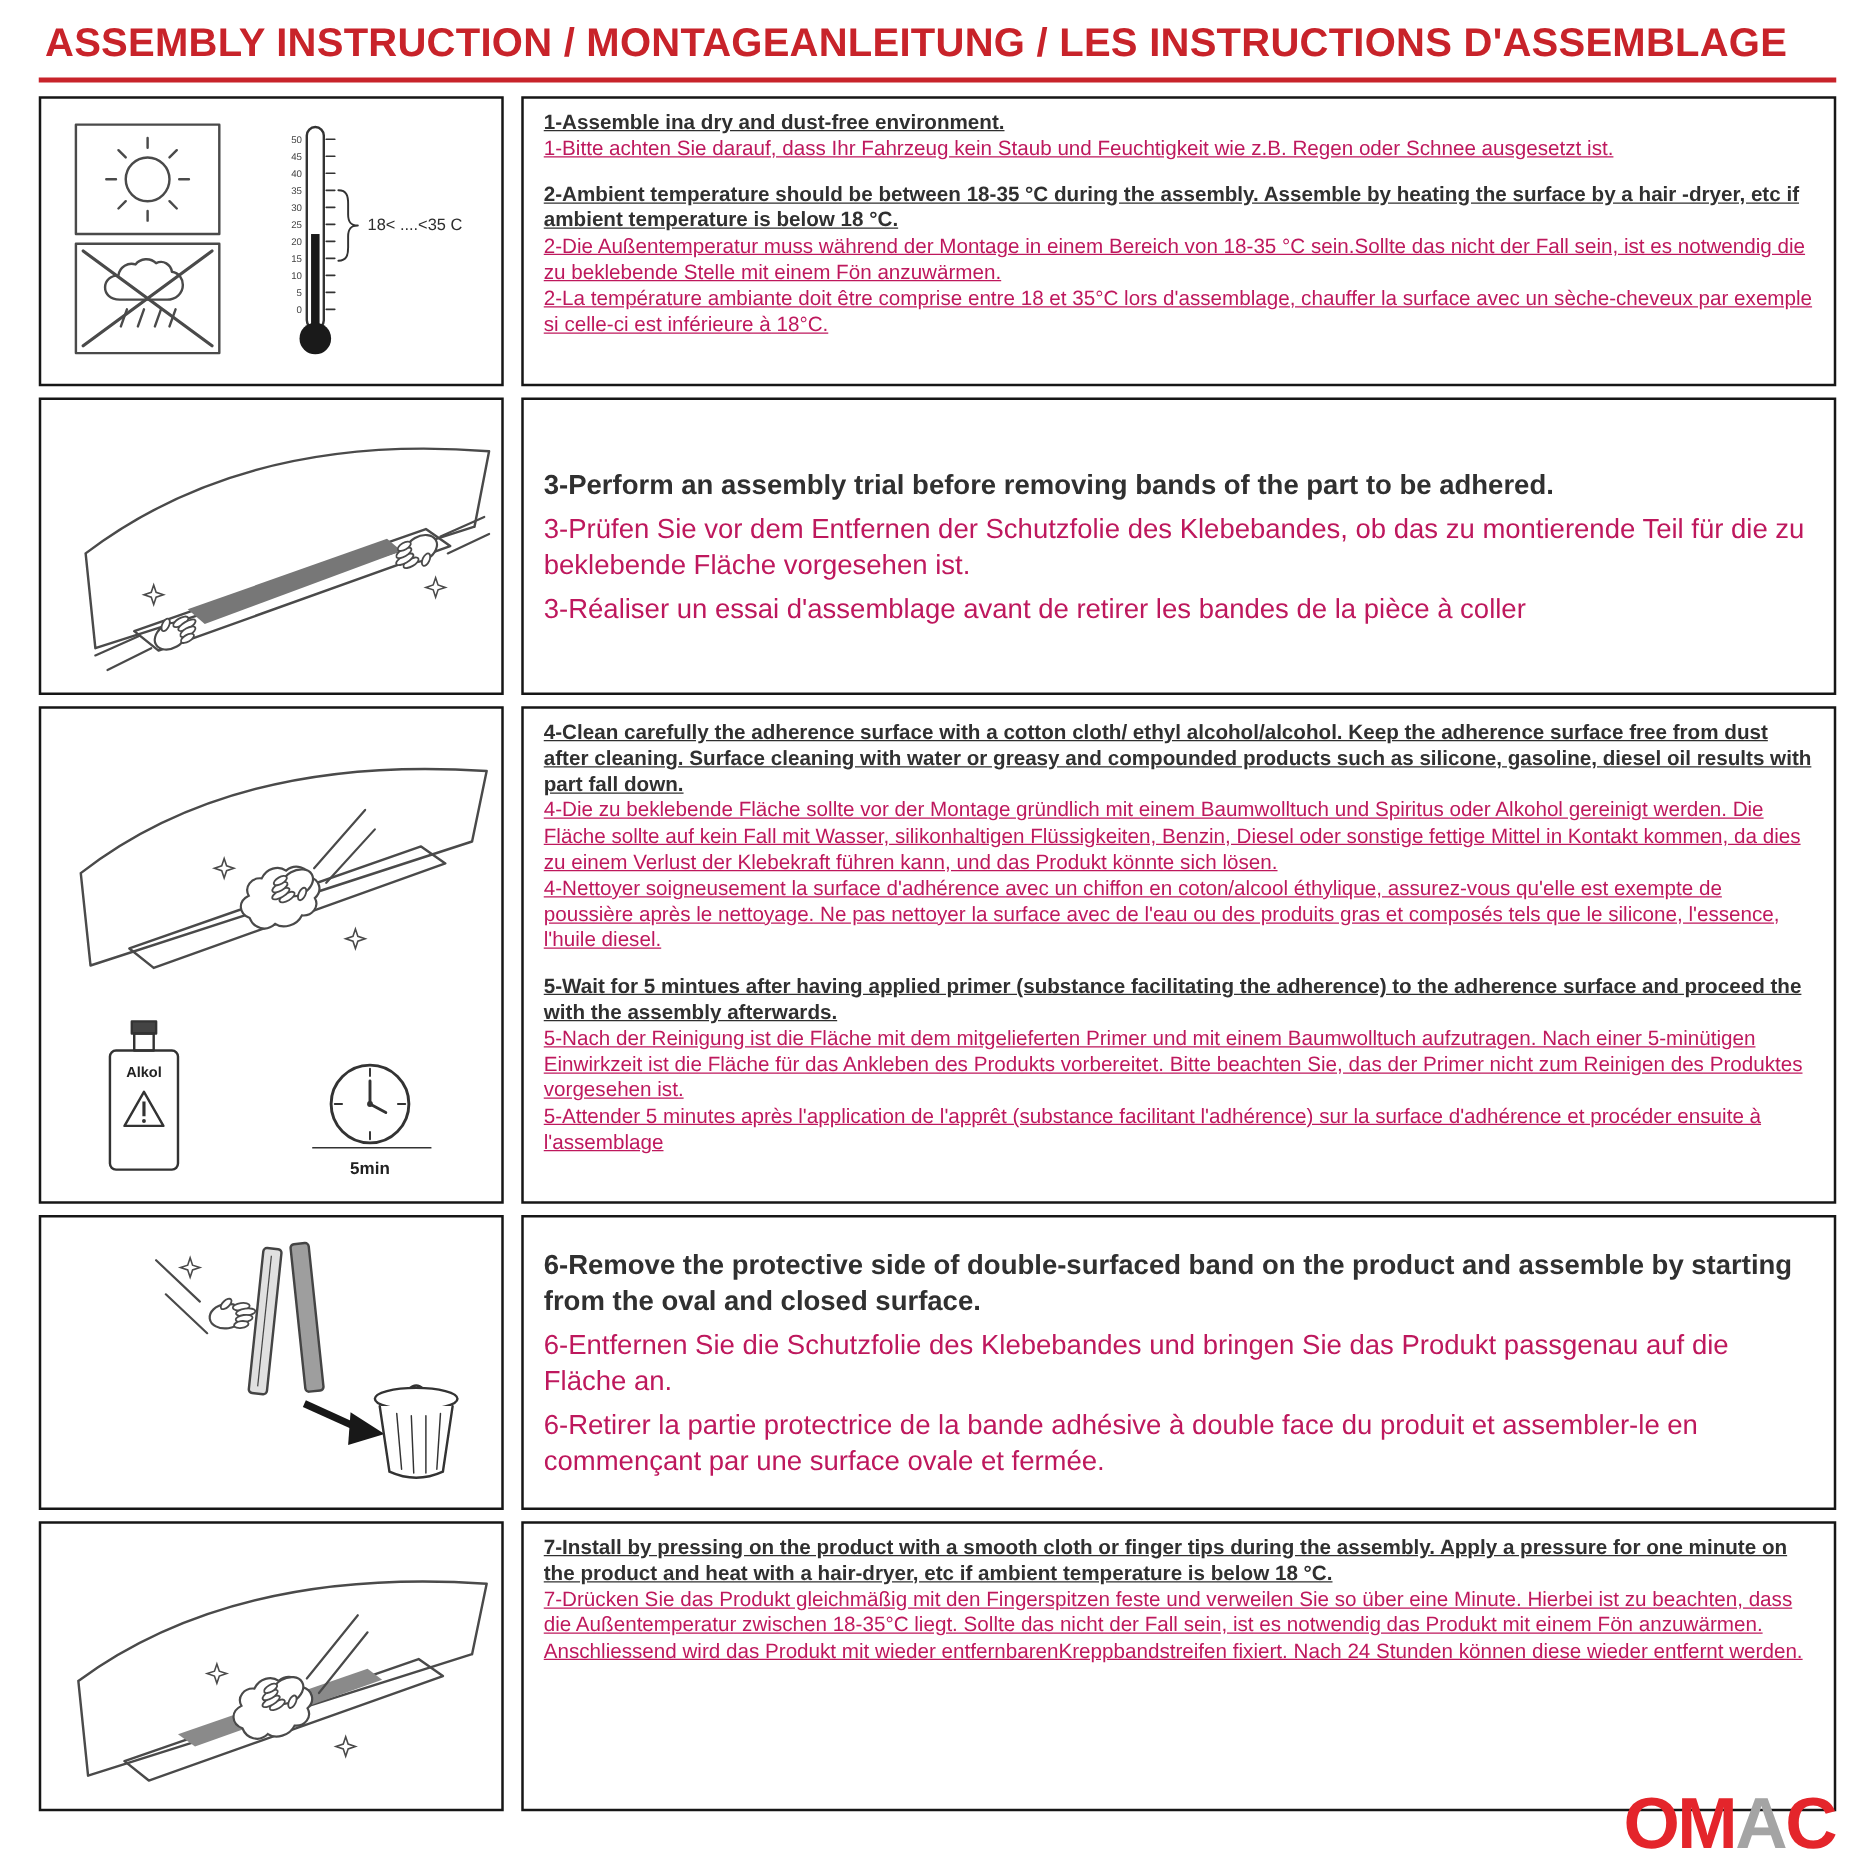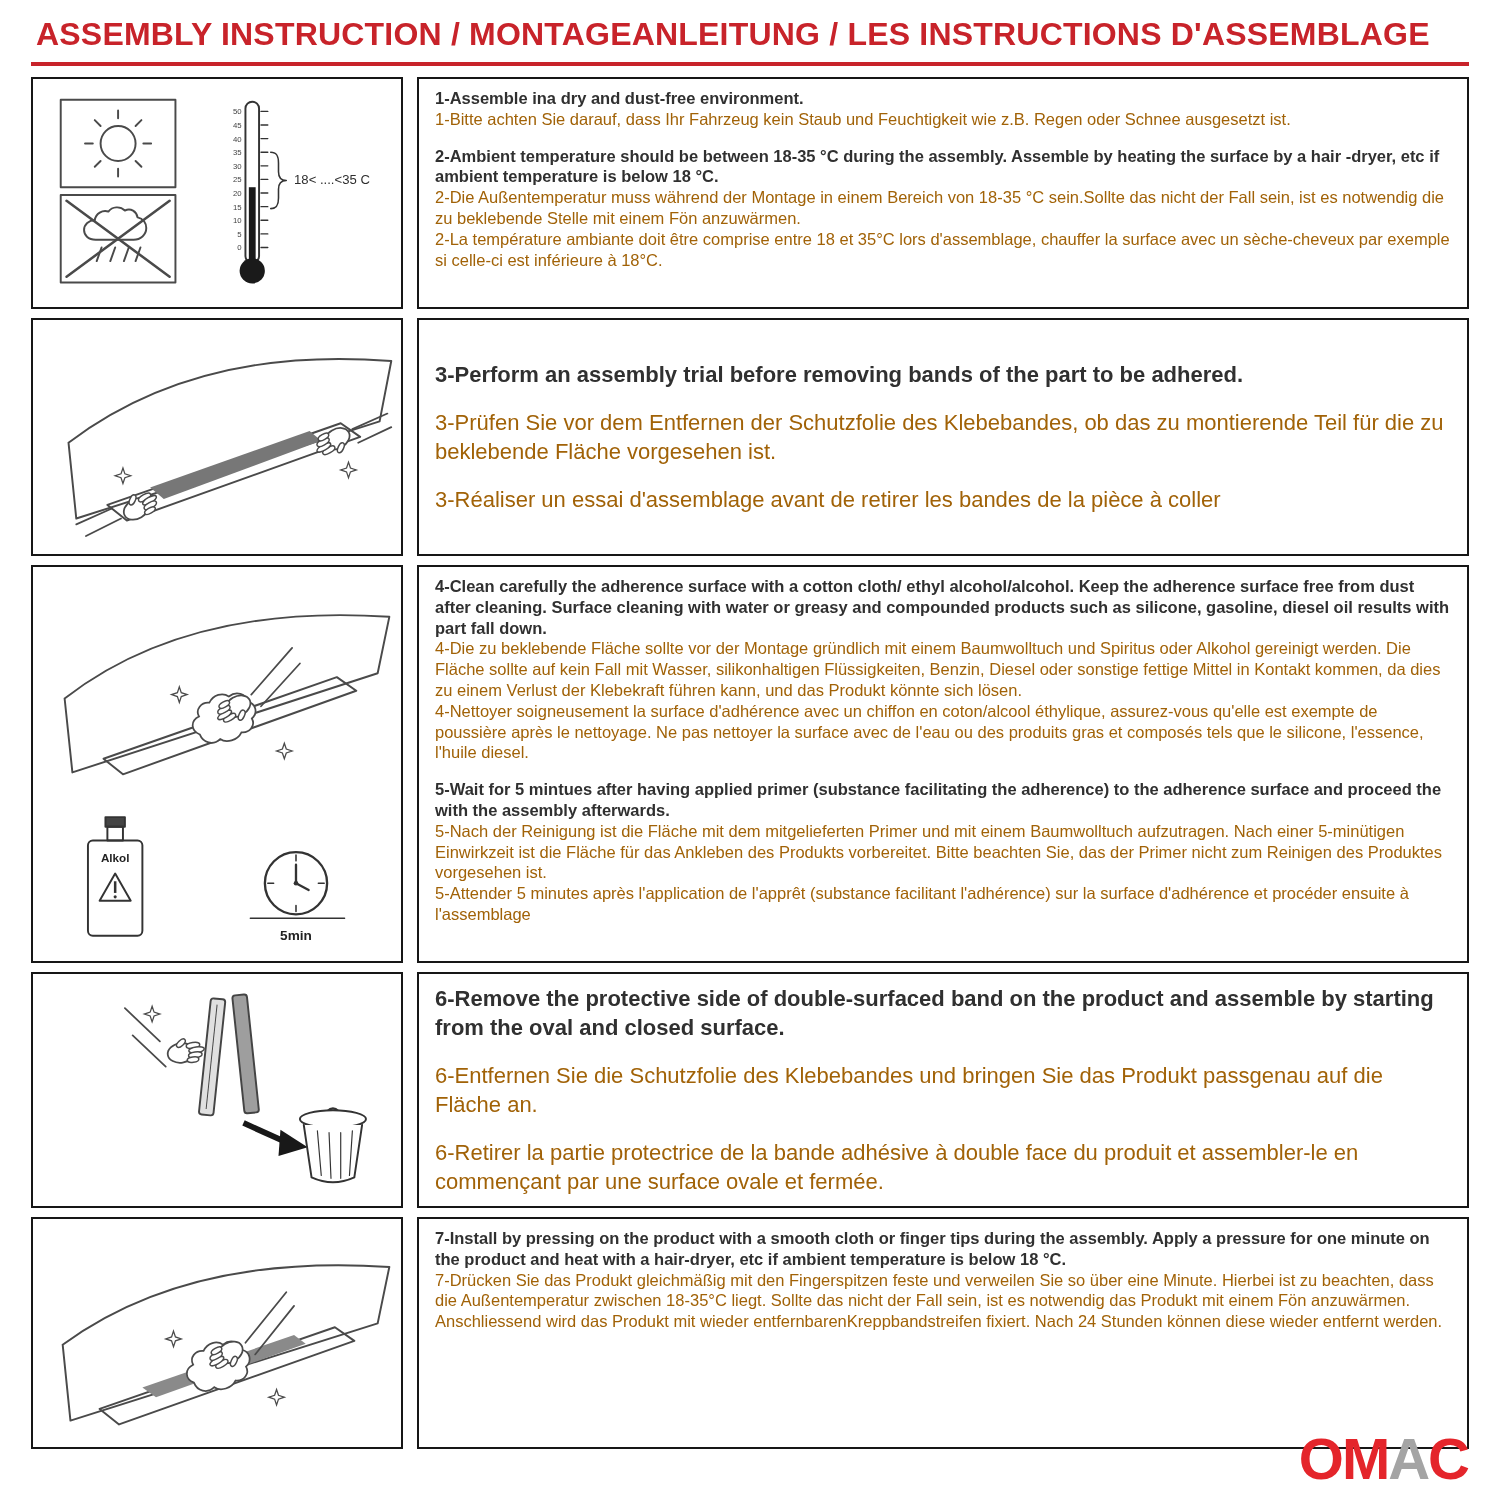--- a/index.html
+++ b/index.html
@@ -18,23 +18,23 @@
   .row{display:flex;gap:14px;}
   .r1{height:232px}.r2{height:238px}.r3{height:398px}.r4{height:236px}.r5{height:232px}
   .fig-box{
     flex:0 0 372px;box-sizing:border-box;border:2px solid #161616;
     display:flex;align-items:center;justify-content:flex-end;background:#fff;
   }
   .text-box{
     flex:1;box-sizing:border-box;border:2px solid #161616;
     padding:9px 16px;display:flex;flex-direction:column;background:#fff;
   }
-  .text-box p{margin:0;color:#a16207;}
-  .size-s p{font-size:16.5px;line-height:20.8px;}
-  .size-l{justify-content:center;gap:13px;}
+  .text-box p{margin:0;color:#be185d;}
+  .size-s p{font-size:16.5px;line-height:20.8px;text-decoration:underline;}
+  .size-l{justify-content:center;}
   .size-l p{font-size:22px;line-height:29px;margin:3px 0;}
   p.b{font-weight:700;color:#303030;}
   .gap{margin-top:16px !important;}
   .logo{
     position:absolute;right:32px;bottom:12px;
     font-size:58px;font-weight:800;letter-spacing:-2px;line-height:1;
     user-select:none;
   }
   .logo .red{color:#E4252B}
   .logo .gray{color:#A4A4A4}

